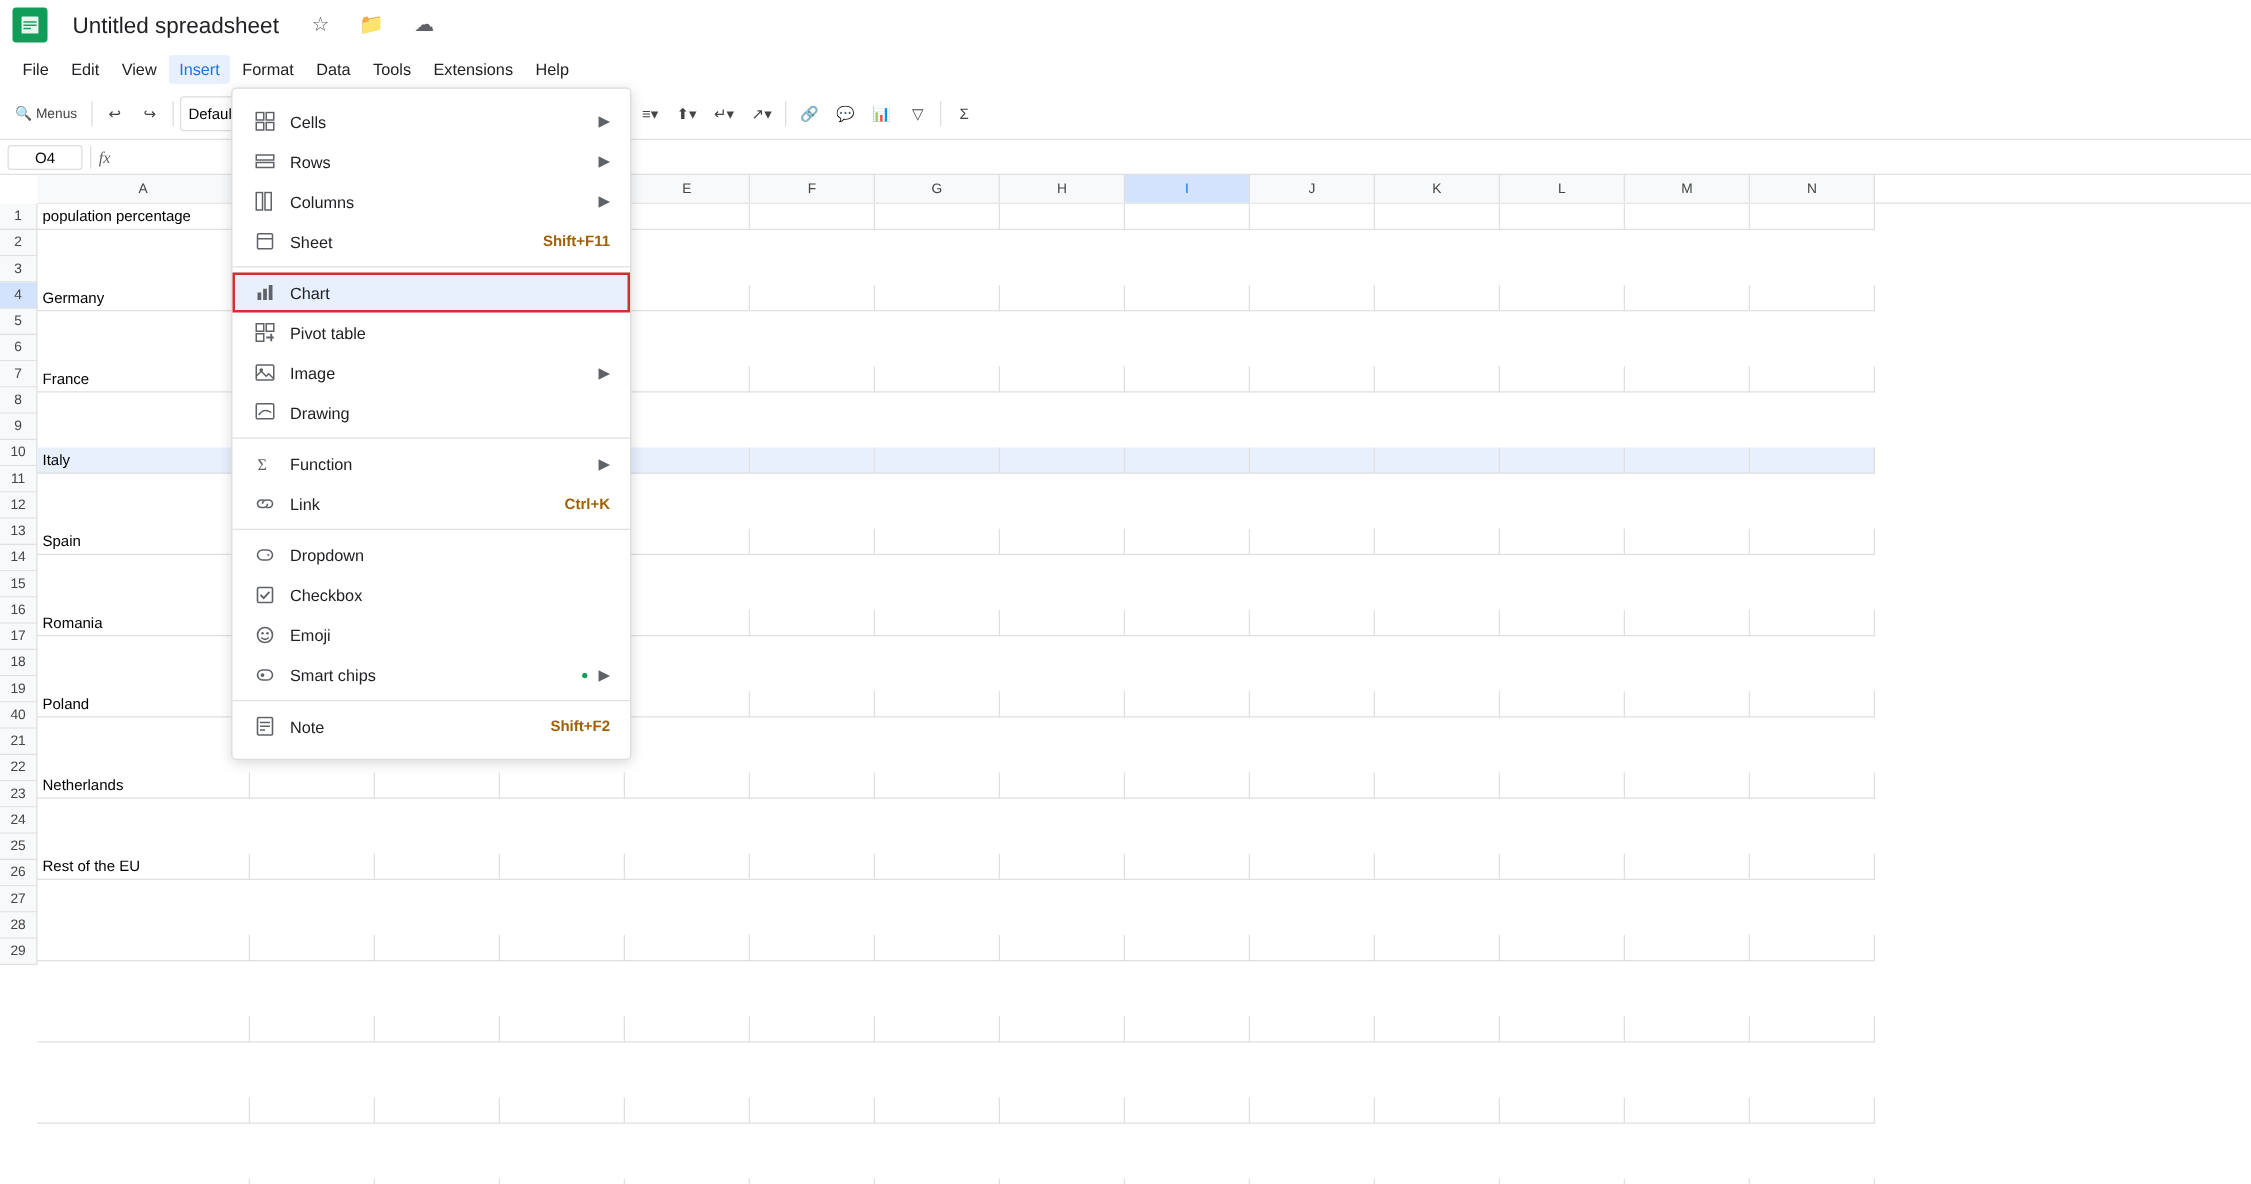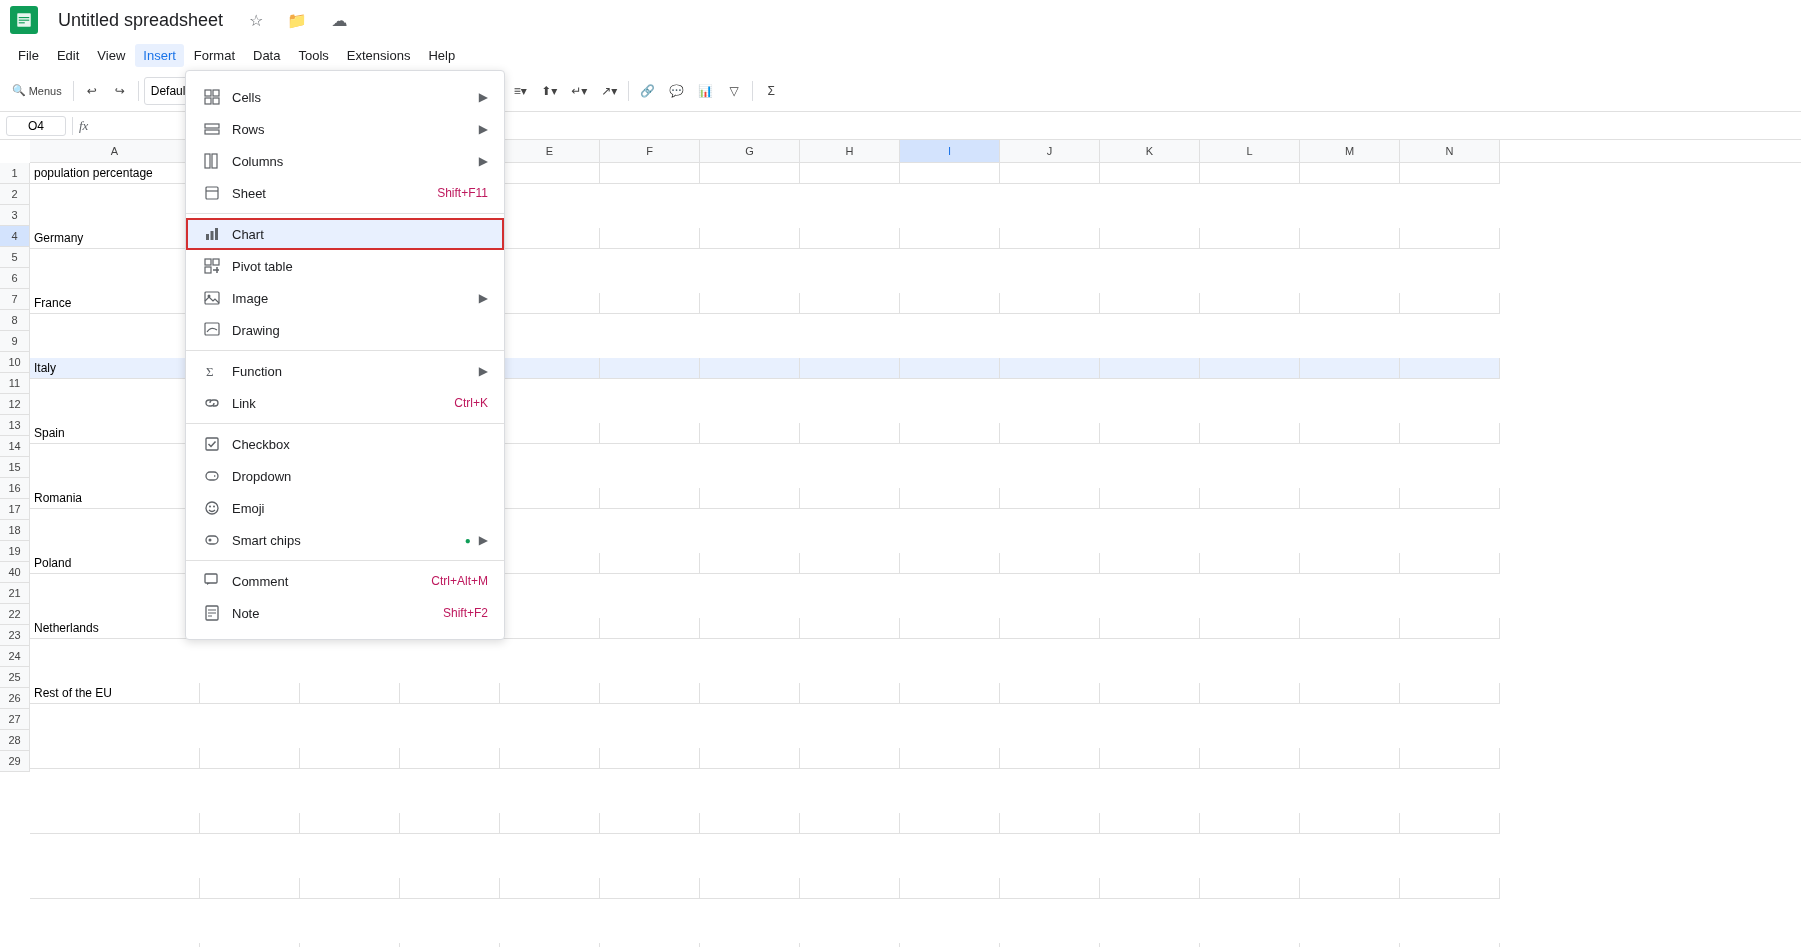--- a/index.html
+++ b/index.html
@@ -195,21 +195,21 @@
     }
     .drop-item-icon {
       width: 20px; height: 20px;
       margin-right: 10px;
       display: flex; align-items: center; justify-content: center;
       color: #5f6368;
       font-size: 14px;
       flex-shrink: 0;
     }
     .drop-item-label { flex: 1; }
-    .drop-item-shortcut { color: #be185d; font-size: 12px; margin-left: auto; }
+    .drop-item-shortcut { color: #a16207; font-size: 12px; margin-left: auto; font-weight: bold; }
     .drop-item-arrow { color: #5f6368; font-size: 12px; margin-left: 4px; }
     .green-dot { color: #0f9d58; font-size: 10px; margin-right: 4px; }
 
     
     .row-num.active-row { background: #d3e3fd; }
     .cell.active-row { background: #e8f0fe; }
   </style>
 </head>
 <body>
 
@@ -930,34 +930,34 @@
       </span>
       <span class="drop-item-label">Link</span>
       <span class="drop-item-shortcut">Ctrl+K</span>
     </div>
   </div>
 
   <div class="menu-group">
     <div class="drop-item">
       <span class="drop-item-icon">
         <svg width="16" height="16" viewBox="0 0 16 16">
+            <rect x="2" y="4" width="12" height="8" rx="4" fill="none" stroke="#5f6368" stroke-width="1.3"></rect>
+            <path d="M10 7 L12 8 L10 9" fill="#5f6368"></path>
+          </svg>
+      </span>
+      <span class="drop-item-label">Dropdown</span>
+    </div>
+    <div class="drop-item">
+      <span class="drop-item-icon">
+        <svg width="16" height="16" viewBox="0 0 16 16">
             <rect x="2" y="2" width="12" height="12" rx="1" fill="none" stroke="#5f6368" stroke-width="1.3"></rect>
             <path d="M4.5 8 L7 10.5 L11.5 5.5" stroke="#5f6368" stroke-width="1.5" fill="none"></path>
           </svg>
       </span>
       <span class="drop-item-label">Checkbox</span>
-    </div>
-    <div class="drop-item">
-      <span class="drop-item-icon">
-        <svg width="16" height="16" viewBox="0 0 16 16">
-            <rect x="2" y="4" width="12" height="8" rx="4" fill="none" stroke="#5f6368" stroke-width="1.3"></rect>
-            <path d="M10 7 L12 8 L10 9" fill="#5f6368"></path>
-          </svg>
-      </span>
-      <span class="drop-item-label">Dropdown</span>
     </div>
     <div class="drop-item">
       <span class="drop-item-icon">
         <svg width="16" height="16" viewBox="0 0 16 16">
             <circle cx="8" cy="8" r="6" fill="none" stroke="#5f6368" stroke-width="1.3"></circle>
             <circle cx="6" cy="6.5" r="1" fill="#5f6368"></circle>
             <circle cx="10" cy="6.5" r="1" fill="#5f6368"></circle>
             <path d="M5 10 Q8 13 11 10" stroke="#5f6368" stroke-width="1.3" fill="none"></path>
           </svg>
       </span>
@@ -973,30 +973,20 @@
       <span class="drop-item-label">Smart chips</span>
       <span class="green-dot">●</span>
       <span class="drop-item-arrow">▶</span>
     </div>
   </div>
 
   <div class="menu-group">
     <div class="drop-item">
       <span class="drop-item-icon">
         <svg width="16" height="16" viewBox="0 0 16 16">
-            <rect x="1" y="1" width="12" height="9" rx="1" fill="none" stroke="#5f6368" stroke-width="1.3"></rect>
-            <path d="M3 12 L6 10 L3 10 Z" fill="#5f6368"></path>
-          </svg>
-      </span>
-      <span class="drop-item-label">Comment</span>
-      <span class="drop-item-shortcut">Ctrl+Alt+M</span>
-    </div>
-    <div class="drop-item">
-      <span class="drop-item-icon">
-        <svg width="16" height="16" viewBox="0 0 16 16">
             <rect x="2" y="1" width="12" height="14" rx="1" fill="none" stroke="#5f6368" stroke-width="1.3"></rect>
             <path d="M4 5 L12 5 M4 8 L12 8 M4 11 L8 11" stroke="#5f6368" stroke-width="1.1"></path>
           </svg>
       </span>
       <span class="drop-item-label">Note</span>
       <span class="drop-item-shortcut">Shift+F2</span>
     </div>
   </div>
 </div>
 

